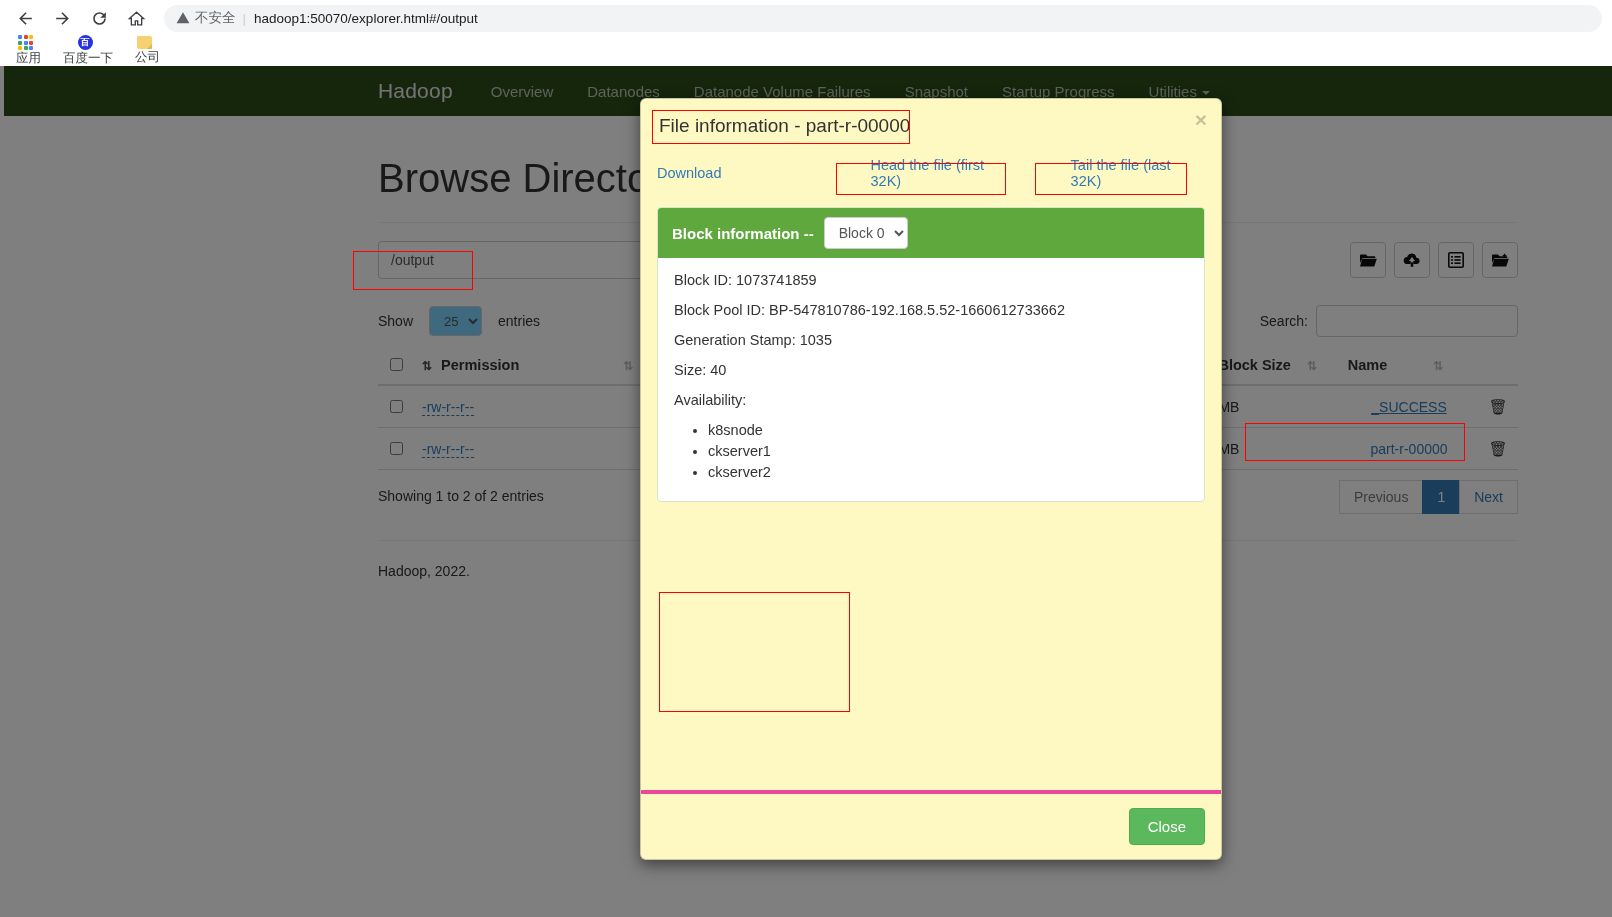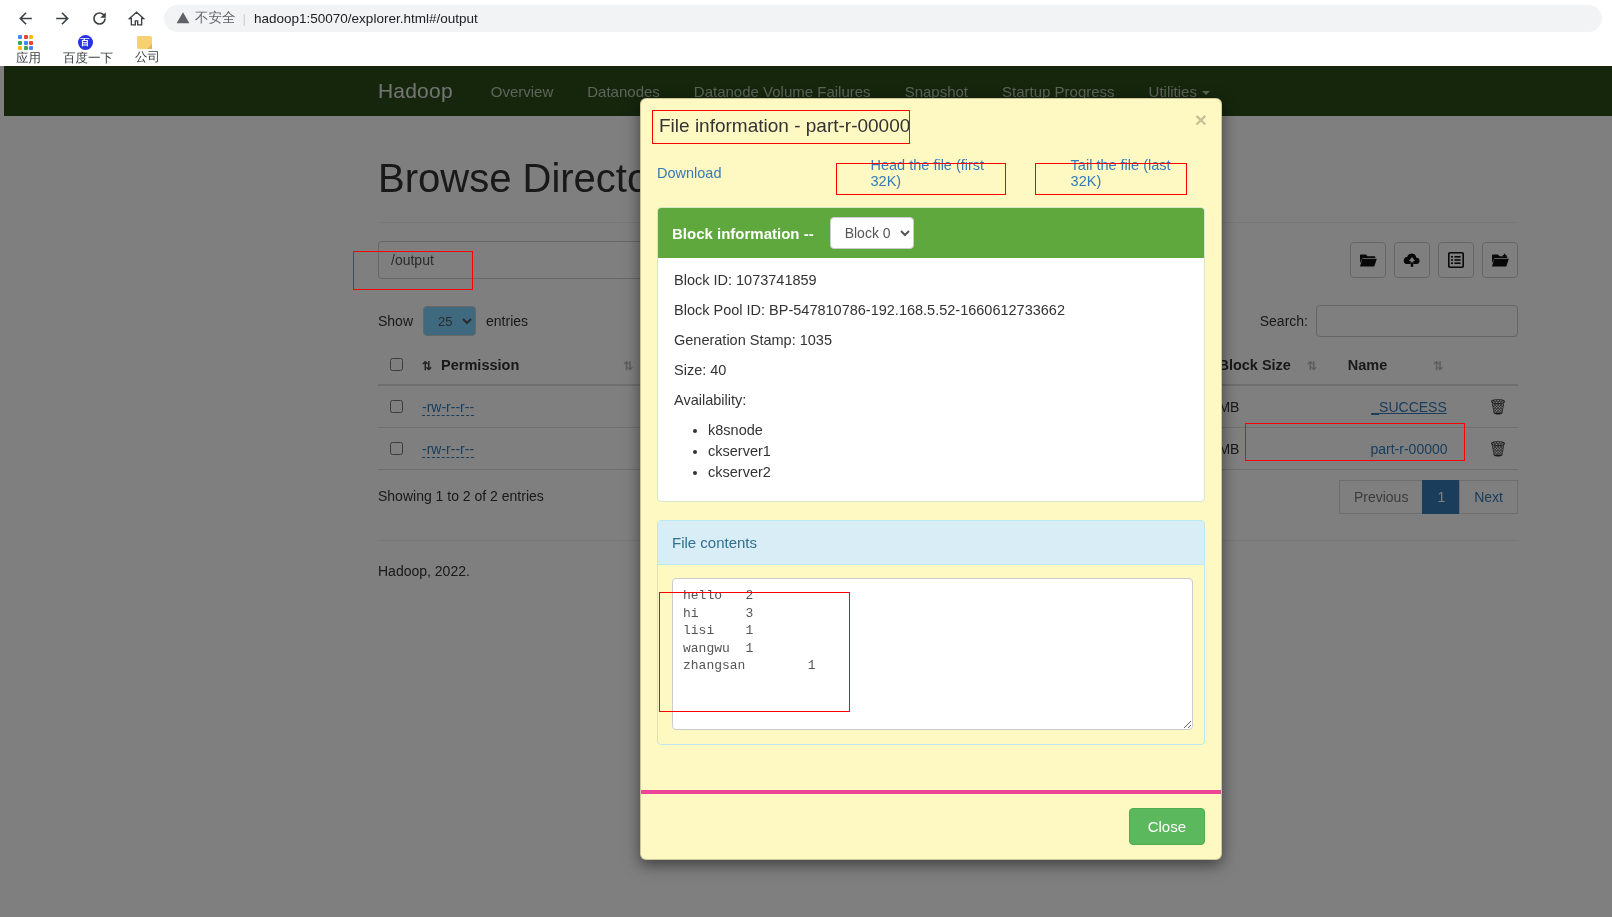--- a/index.html
+++ b/index.html
@@ -93,21 +93,21 @@
   }
   #path-input::placeholder { color:#999; }
   #path-btns { margin-left:76px; display:flex; gap:8px; }
   .tbtn {
     width:36px;height:36px;border:1px solid #cccccc;border-radius:4px;background:#fff;
     display:flex;align-items:center;justify-content:center;
   }
   .tbtn svg { display:block; }
 
   #table-ctl { display:flex; align-items:center; justify-content:space-between; margin-top:26px; width:1140px;}
-  #show-entries { font-size:14px; color:#333; display:flex; align-items:center; gap:10px;}
+  #show-entries { font-size:14px; color:#333; display:flex; align-items:center; gap:16px;}
   #len-select {
     height:30px; border:1px solid #cccccc; border-radius:4px; background:#7dd3fc;
     font-size:13px; padding:0 6px 0 10px; color:#555;
     font-family:"Liberation Sans", sans-serif;
   }
   #search-box { font-size:14px; color:#333; display:flex; align-items:center; gap:8px;}
   #search-input {
     width:202px;height:32px;border:1px solid #cccccc;border-radius:4px;background:#fff;
     padding:0 8px;font-size:13px; font-family:"Liberation Sans", sans-serif;
   }
@@ -165,21 +165,21 @@
   #action-links a { color:#337ab7; text-decoration:none; }
   #link-download { margin-left:0; }
   #link-head { margin-left:149px; }
   #link-tail { margin-left:52px; }
 
   .panel { border:1px solid #d6e9c6; border-radius:4px; margin-bottom:18px; background:#fff; }
   .panel-head-green {
     background:#5cb85c; background-color:#5fa83d; color:#fff; padding:9px 14px;
     display:flex; align-items:center; border-radius:3px 3px 0 0;
   }
-  .panel-head-green .ph-label { font-size:15px; font-weight:bold; margin-right:16px; white-space:nowrap;}
+  .panel-head-green .ph-label { font-size:15px; font-weight:bold; margin-right:10px; white-space:nowrap;}
   #block-select {
     height:32px; border:1px solid #cccccc; border-radius:4px; background:#fff; color:#555;
     font-size:14px; padding:0 6px 0 10px; font-family:"Liberation Sans", sans-serif;
   }
   .panel-body { padding:14px 16px 16px 16px; }
   .panel-body p { margin:0 0 14px 0; font-size:14.5px; color:#333; }
   .panel-body ul { margin:0; padding-left:34px; }
   .panel-body li { font-size:14.5px; color:#333; margin-bottom:5px; }
 
   .panel-info { border:1px solid #bce8f1; border-radius:4px; }
@@ -428,28 +428,20 @@
         <p>Size: 40</p>
         <p>Availability:</p>
         <ul>
           <li>k8snode</li>
           <li>ckserver1</li>
           <li>ckserver2</li>
         </ul>
       </div>
     </div>
 
-    <div class="panel-info">
-      <div class="panel-head-blue">File contents</div>
-      <textarea id="file-contents" style="">hello	2
-hi	3
-lisi	1
-wangwu	1
-zhangsan	1</textarea>
-    </div>
   </div>
 
   <div id="modal-footer">
     <button id="close-button">Close</button>
   </div>
 </div>
 
 <div class="anno" style="left:652px;  top:110px; width:258px; height:34px;"></div>
 <div class="anno" style="left:836px;  top:163px; width:170px; height:32px;"></div>
 <div class="anno" style="left:1035px; top:163px; width:152px; height:32px;"></div>

